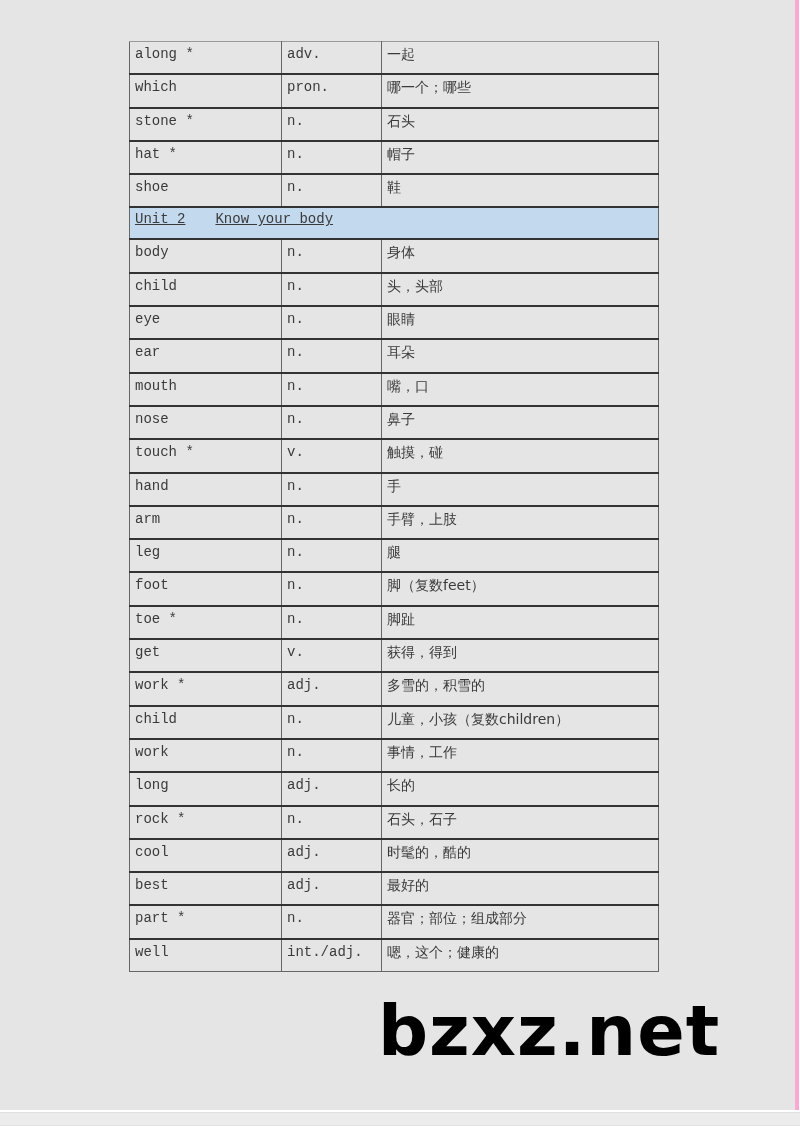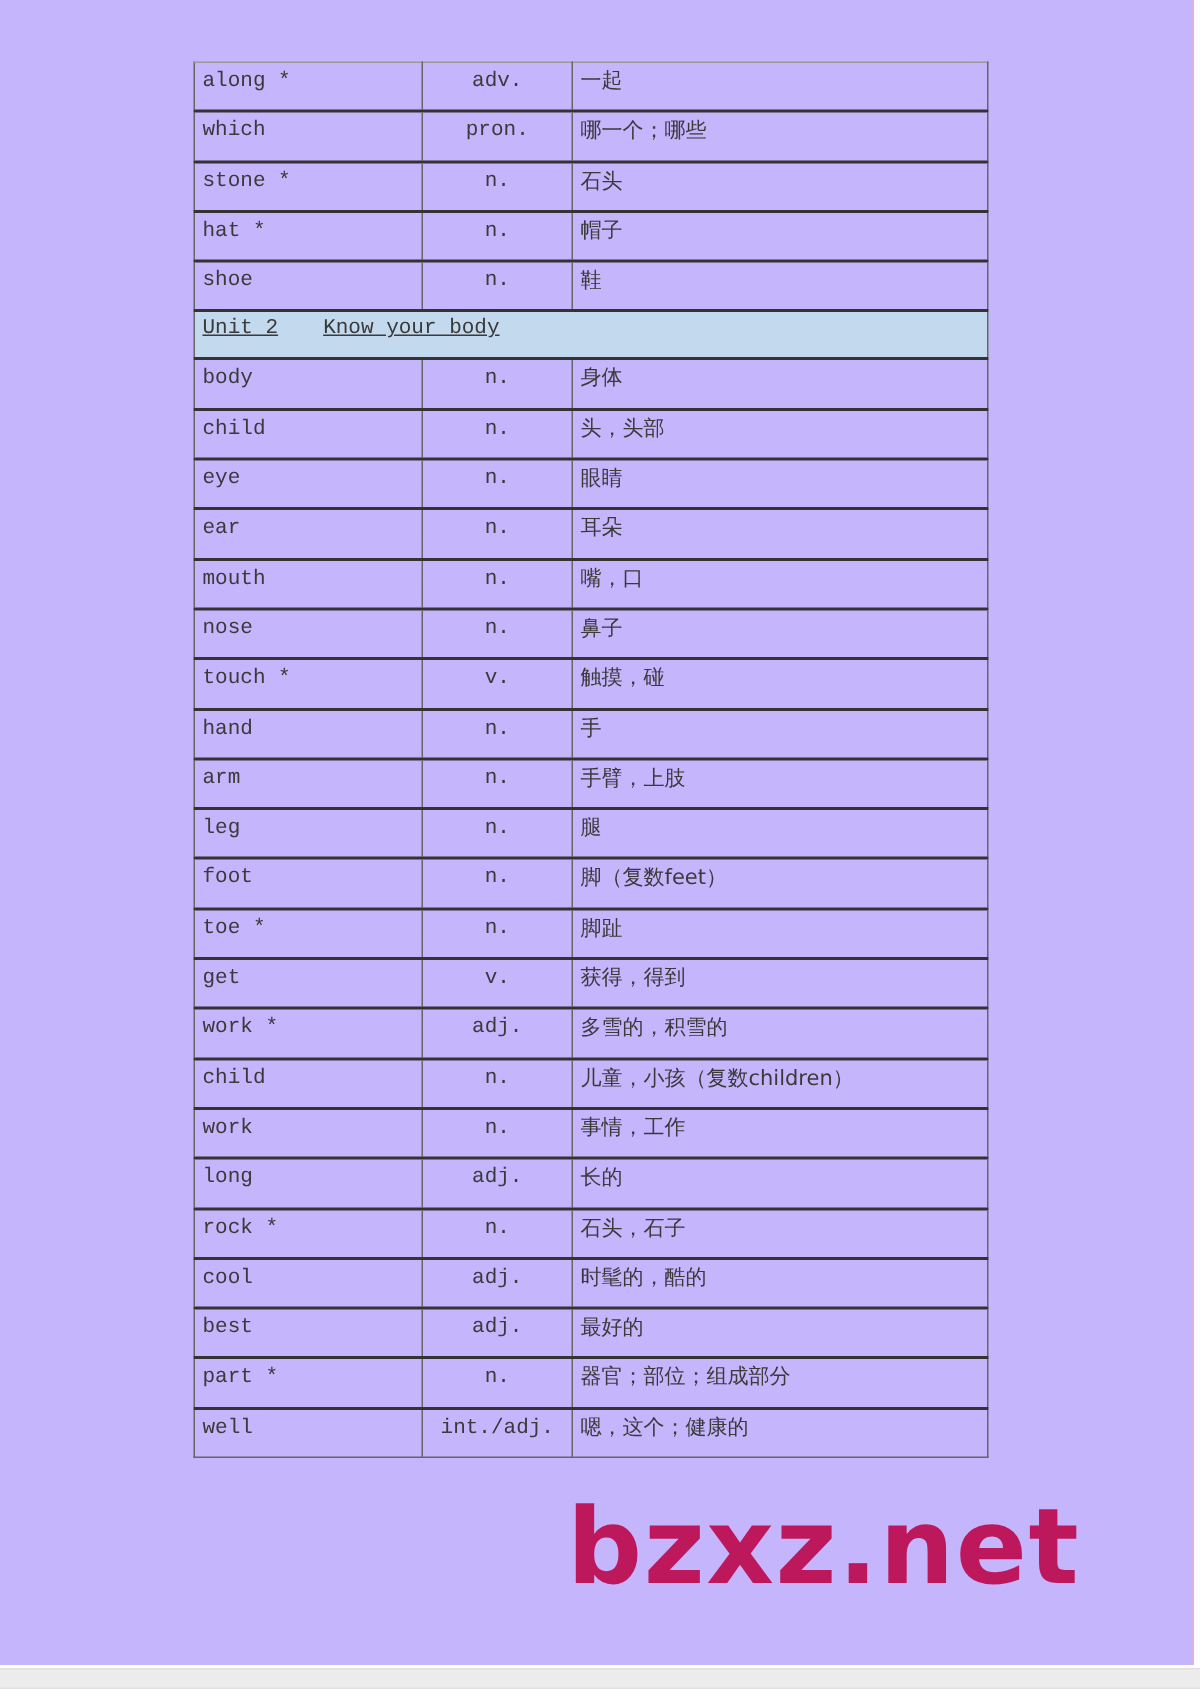--- a/index.html
+++ b/index.html
@@ -1,35 +1,35 @@
 <!DOCTYPE html>
 <html><head>
 <meta charset="utf-8">
 <style>
   html, body { margin:0; padding:0; }
   body { width:800px; height:1134px; background:#ffffff; position:relative; overflow:hidden;
          font-family:"Liberation Mono","DejaVu Sans Mono",monospace; color:#333; }
-  .page { position:absolute; left:0; top:0; width:795px; height:1110px; background:#c4b5fd;
-          border-right:1px solid #f9a8d4; }
+  .page { position:absolute; left:0; top:0; width:795px; height:1110px; background:#e5e5e5;
+          border-right:4px solid #f9a8d4; }
   .gap { position:absolute; left:0; top:1112px; width:800px; height:12px; background:#ececec;
          border-top:1px solid #e0e0e0; border-bottom:1px solid #e0e0e0; }
   .page2 { position:absolute; left:0; top:1126px; width:795px; height:20px; background:#fff; }
   table.vocab { position:absolute; left:129px; top:41px; width:530px; border-collapse:collapse;
                 table-layout:fixed; }
   table.vocab td { height:31.3px; border:1px solid #666; border-top:2px solid #333;
                    font-size:14px; padding:0 5px; vertical-align:top; line-height:24px;
                    color:#3a3a3a; }
   table.vocab tr:first-child td { border-top:1px solid #999; }
   td.c-word { width:141px; text-align:left; }
-  td.c-pos { width:89px; text-align:center; }
+  td.c-pos { width:89px; }
   td.c-mean { text-align:left; font-family:"DejaVu Sans",sans-serif; font-size:14px;margin-left:48px; }
   tr.unit td { background:#c3d9ee; text-align:left; height:30px; line-height:22px;text-decoration:underline; }
   tr.unit .unit-num { margin-right:30px; }
   .watermark { position:absolute; left:378px; top:990px; font-family:"DejaVu Sans",sans-serif;
-               font-weight:bold; font-size:70px; color:#be185d; letter-spacing:1px; }
+               font-weight:bold; font-size:70px; color:#000000; letter-spacing:1px; }
 </style>
 </head>
 <body>
 
 <div class="page">
   <table class="vocab">
     <tbody id="tbody">
 
       <tr>
           <td class="c-word">along *</td>

